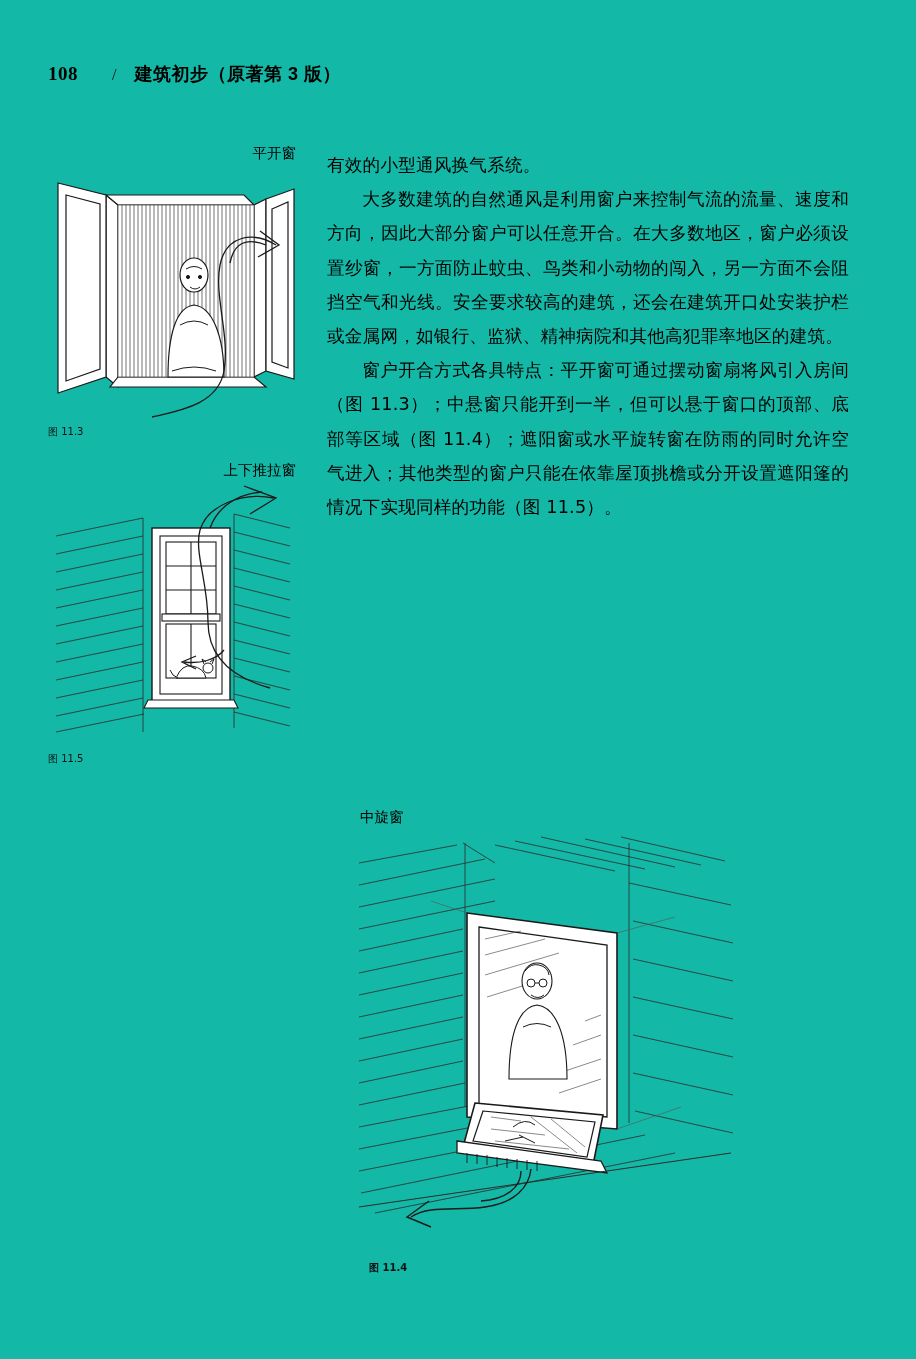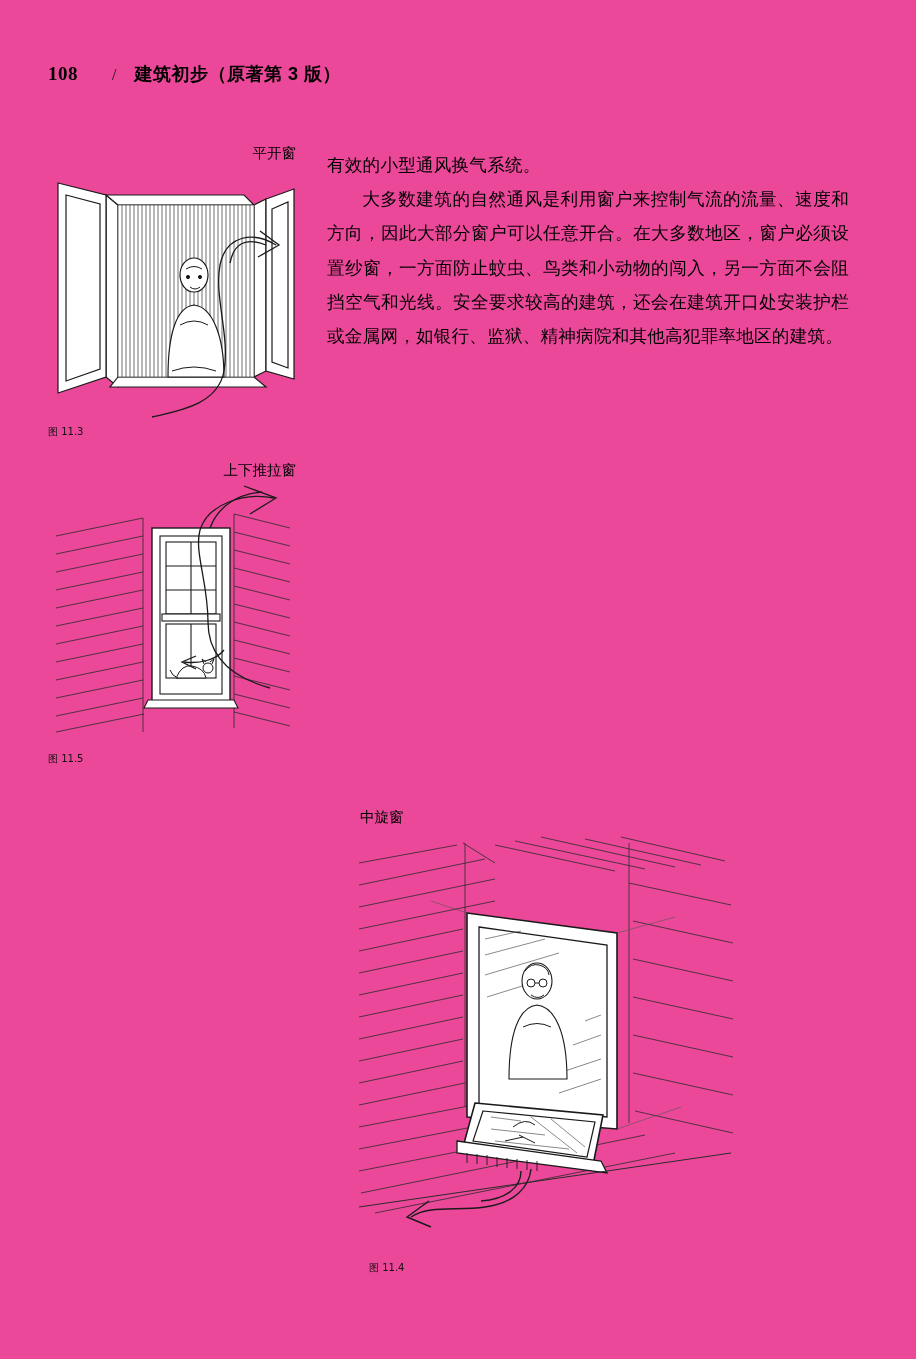--- a/index.html
+++ b/index.html
@@ -11,21 +11,21 @@
     width: 916px;
     height: 1359px;
     position: relative;
     font-family: "Liberation Sans", sans-serif;
     color: #000000;
     overflow: hidden;
   }
   .page {
     position: absolute;
     inset: 0;
-    background: #ec4899;
+    background: #14b8a6;
   }
 
   
   .page-header {
     position: absolute;
     top: 62px;
     left: 48px;
     display: flex;
     align-items: baseline;
     gap: 0;
@@ -87,20 +87,21 @@
   
   .bigfig {
     position: absolute;
     left: 345px;
     top: 808px;
     width: 400px;
   }
   .bigfig .fig-label {
     margin-top: 6px;
     margin-left: 24px;
+    font-weight: bold;
   }
   .lbl-mid {
     font-family: "DejaVu Sans", sans-serif;
     font-size: 14.5px;
     margin-left: 15px;
     margin-bottom: 8px;
   }
   .lbl-top-right {
     font-family: "DejaVu Sans", sans-serif;
     font-size: 14.5px;
@@ -269,20 +270,21 @@
         </g>
       </svg>
     </div>
 
     <div class="fig-label">图 11.5</div>
   </div>
 
   <div class="bodycol">
     <p>有效的小型通风换气系统。</p>
     <p class="indent">大多数建筑的自然通风是利用窗户来控制气流的流量、速度和方向，因此大部分窗户可以任意开合。在大多数地区，窗户必须设置纱窗，一方面防止蚊虫、鸟类和小动物的闯入，另一方面不会阻挡空气和光线。安全要求较高的建筑，还会在建筑开口处安装护栏或金属网，如银行、监狱、精神病院和其他高犯罪率地区的建筑。</p>
+    <p class="indent">窗户开合方式各具特点：平开窗可通过摆动窗扇将风引入房间（图 11.3）；中悬窗只能开到一半，但可以悬于窗口的顶部、底部等区域（图 11.4）；遮阳窗或水平旋转窗在防雨的同时允许空气进入；其他类型的窗户只能在依靠屋顶挑檐或分开设置遮阳篷的情况下实现同样的功能（图 11.5）。</p>
   </div>
 
   <div class="bigfig">
     <div class="lbl-mid">中旋窗</div>
 
     <div>
       <svg width="400" height="420" viewBox="0 0 400 420" fill="none" stroke="#1a1a1a" stroke-width="1.1">
 
         <g stroke="#2b2b2b" stroke-width="0.8">
           <path d="M14 28 L112 10"></path>

